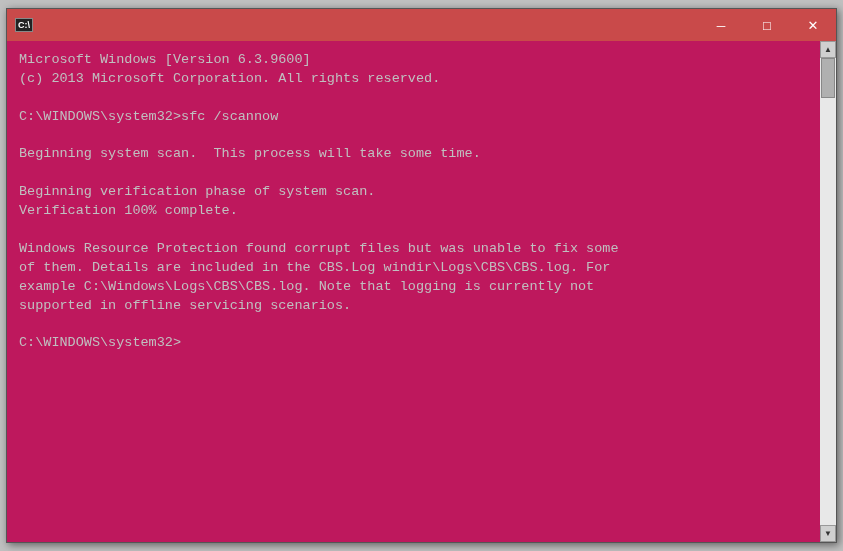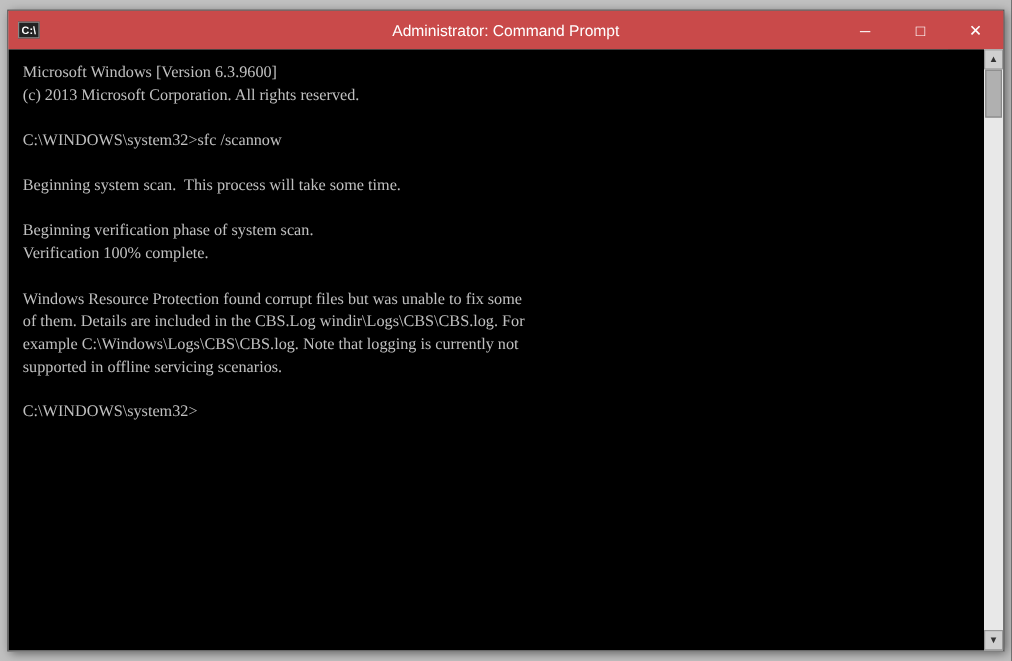--- a/index.html
+++ b/index.html
@@ -106,23 +106,23 @@
     }
 
     .scrollbar-container {
       display: flex;
       flex: 1;
       overflow: hidden;
     }
 
     .terminal {
       flex: 1;
-      background: #000000;
+      background: #be185d;
       color: #c0c0c0;
-      font-family: Liberation Serif, serif;
+      font-family: Liberation Mono, monospace;
       font-size: 13.5px;
       line-height: 1.4;
       padding: 10px 10px 10px 12px;
       overflow: hidden;
       white-space: pre-wrap;
       word-break: break-all;
     }
 
     .scrollbar {
       width: 16px;
@@ -168,21 +168,20 @@
 </head>
 <body>
 
 <div class="window">
   <div class="title-bar">
     <div class="title-bar-left">
       <div class="window-icon">
         <span style="font-size:9px; color:#fff; font-weight:bold;">C:\</span>
       </div>
     </div>
-    <span class="title-text">Administrator: Command Prompt</span>
     <div class="title-bar-controls">
       <button class="title-btn">
         <span class="minimize-icon"></span>
       </button>
       <button class="title-btn">
         <span class="maximize-icon"></span>
       </button>
       <button class="title-btn close">
         <span class="close-icon"></span>
       </button>

